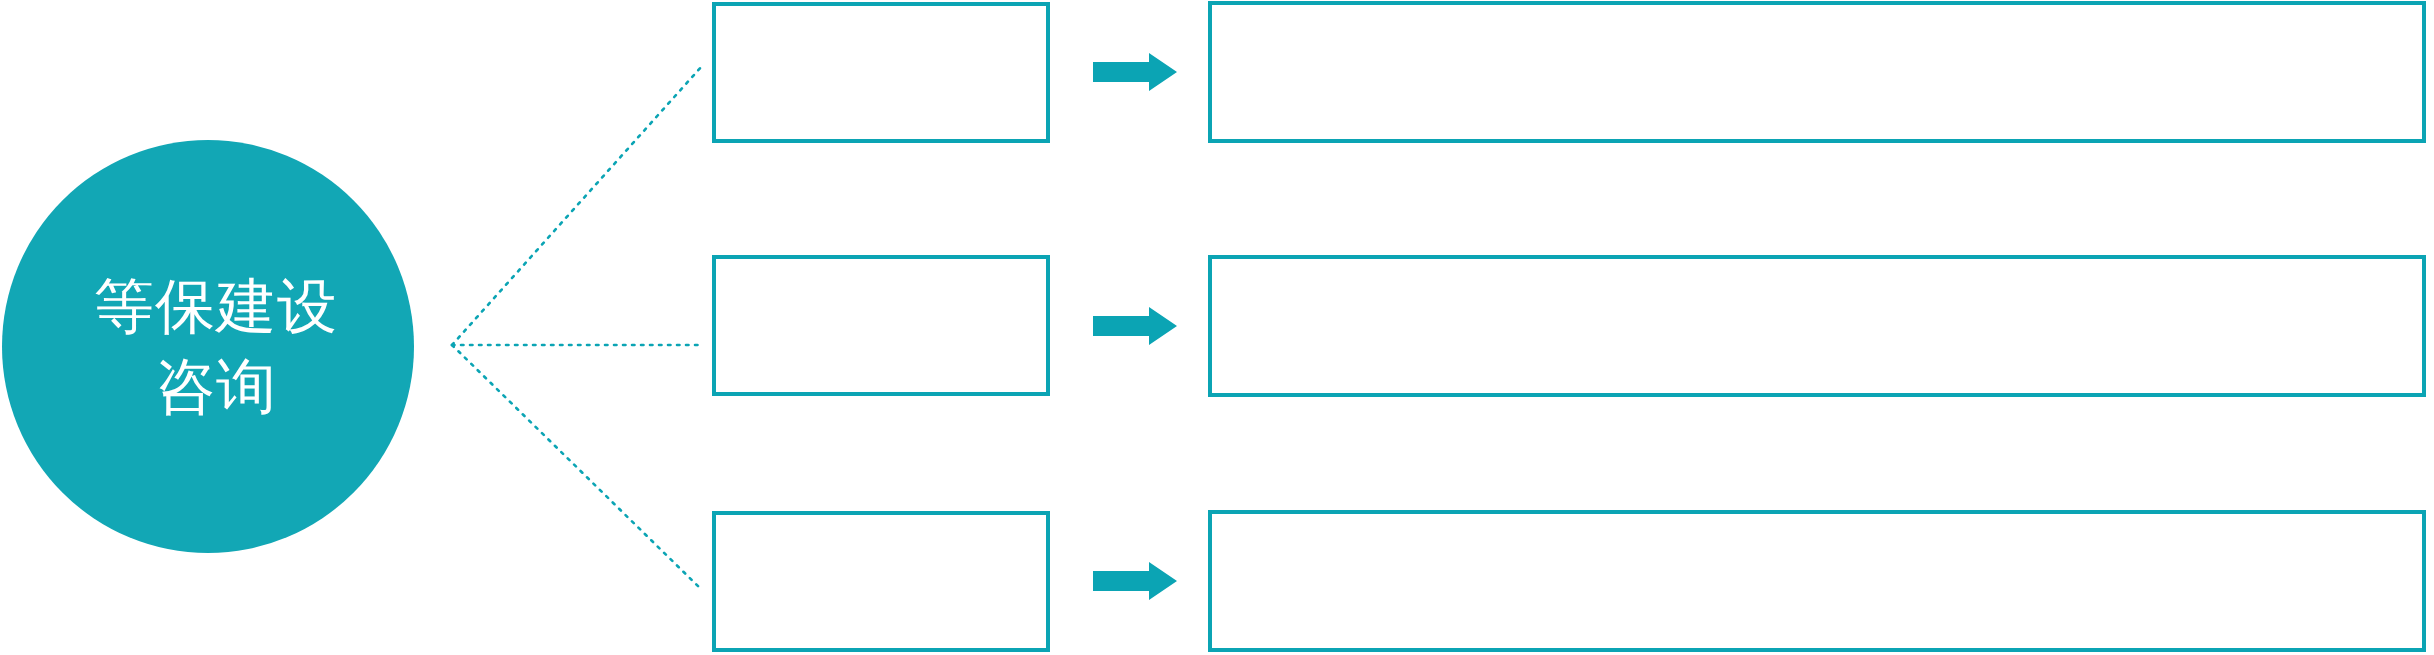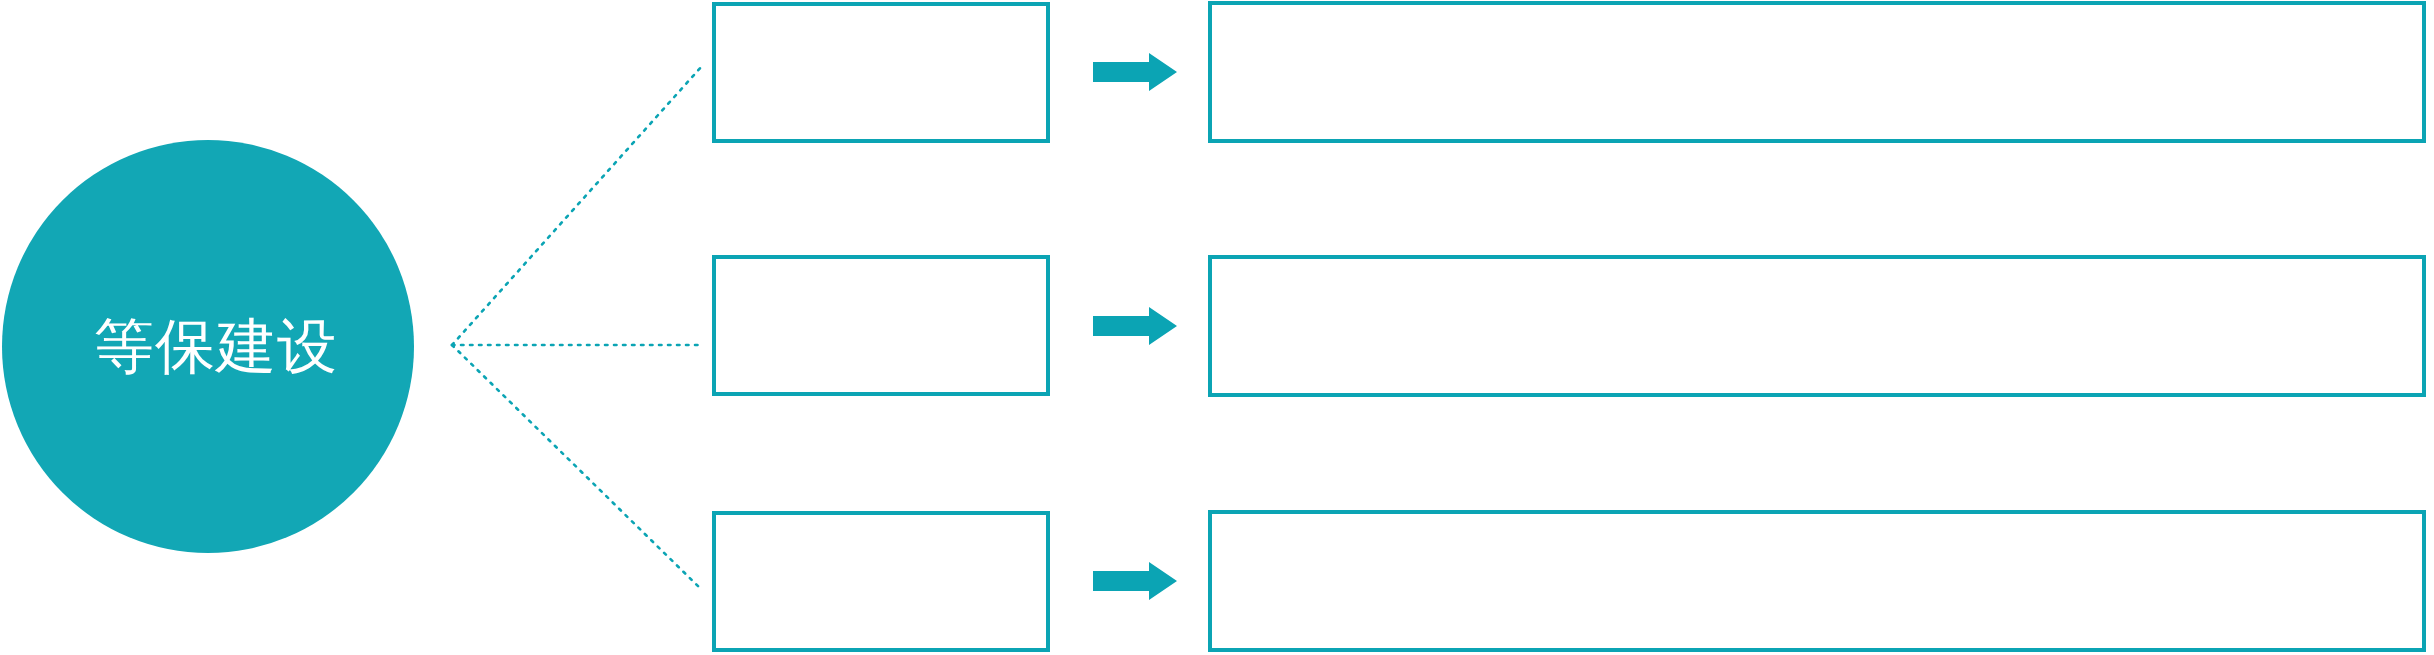--- a/index.html
+++ b/index.html
@@ -83,20 +83,21 @@
 
   <svg class="connectors" viewBox="0 0 2434 655" aria-hidden="true">
     <line x1="452" y1="345" x2="702" y2="66"></line>
     <line x1="452" y1="345" x2="700" y2="345"></line>
     <line x1="452" y1="345" x2="702" y2="590"></line>
   </svg>
 
   <div class="topic-circle">
     <div class="topic-label">
       <div>等保建设</div>
+      <div>咨询</div>
     </div>
   </div>
 
   <div class="box small-box r1"></div>
   <svg class="arrow r1" viewBox="0 0 84 40" aria-hidden="true">
     <polygon points="0,10 56,10 56,1 84,20 56,39 56,30 0,30"></polygon>
   </svg>
   <div class="box big-box r1"></div>
 
   <div class="box small-box r2"></div>

